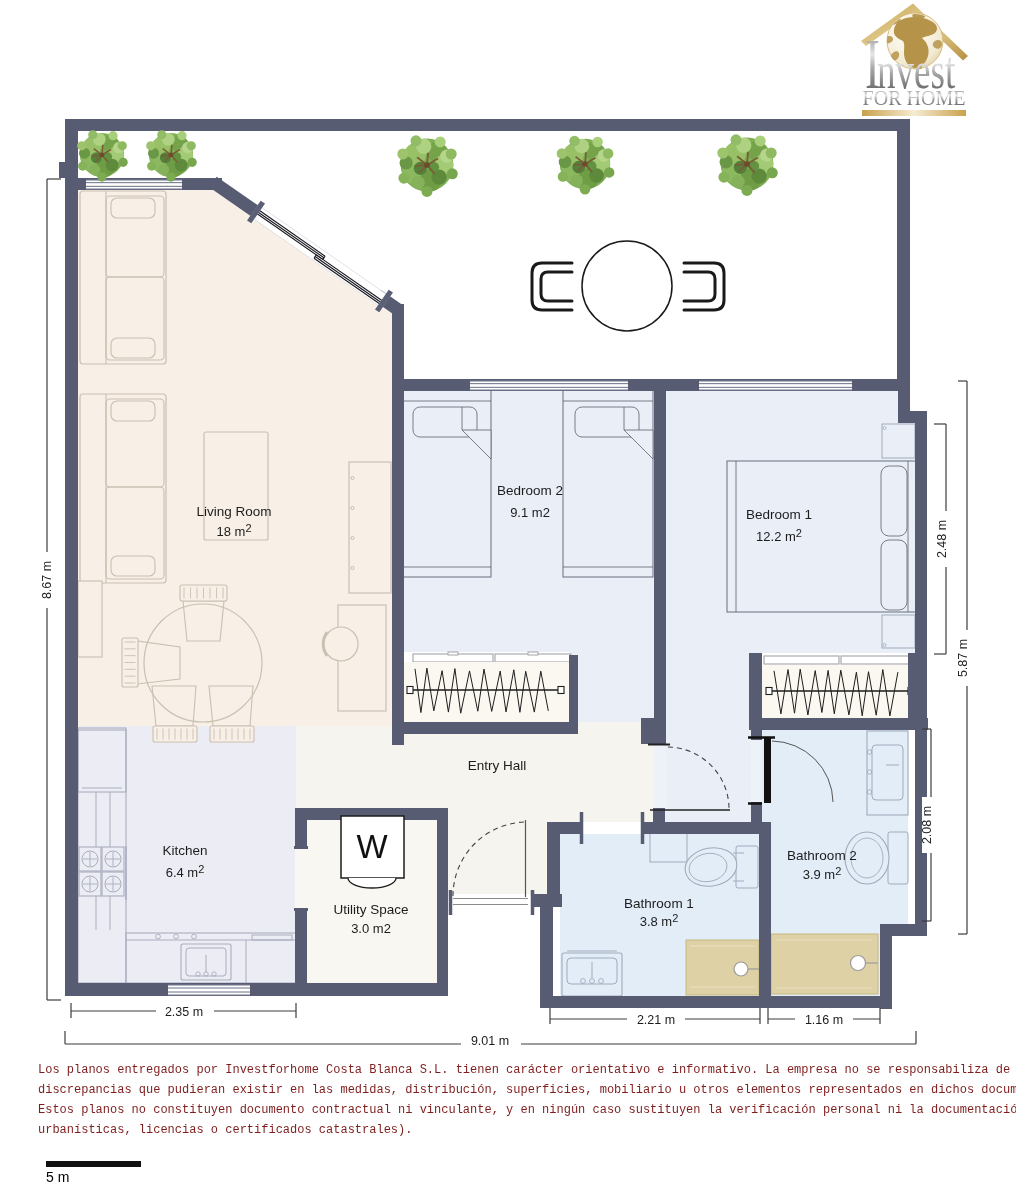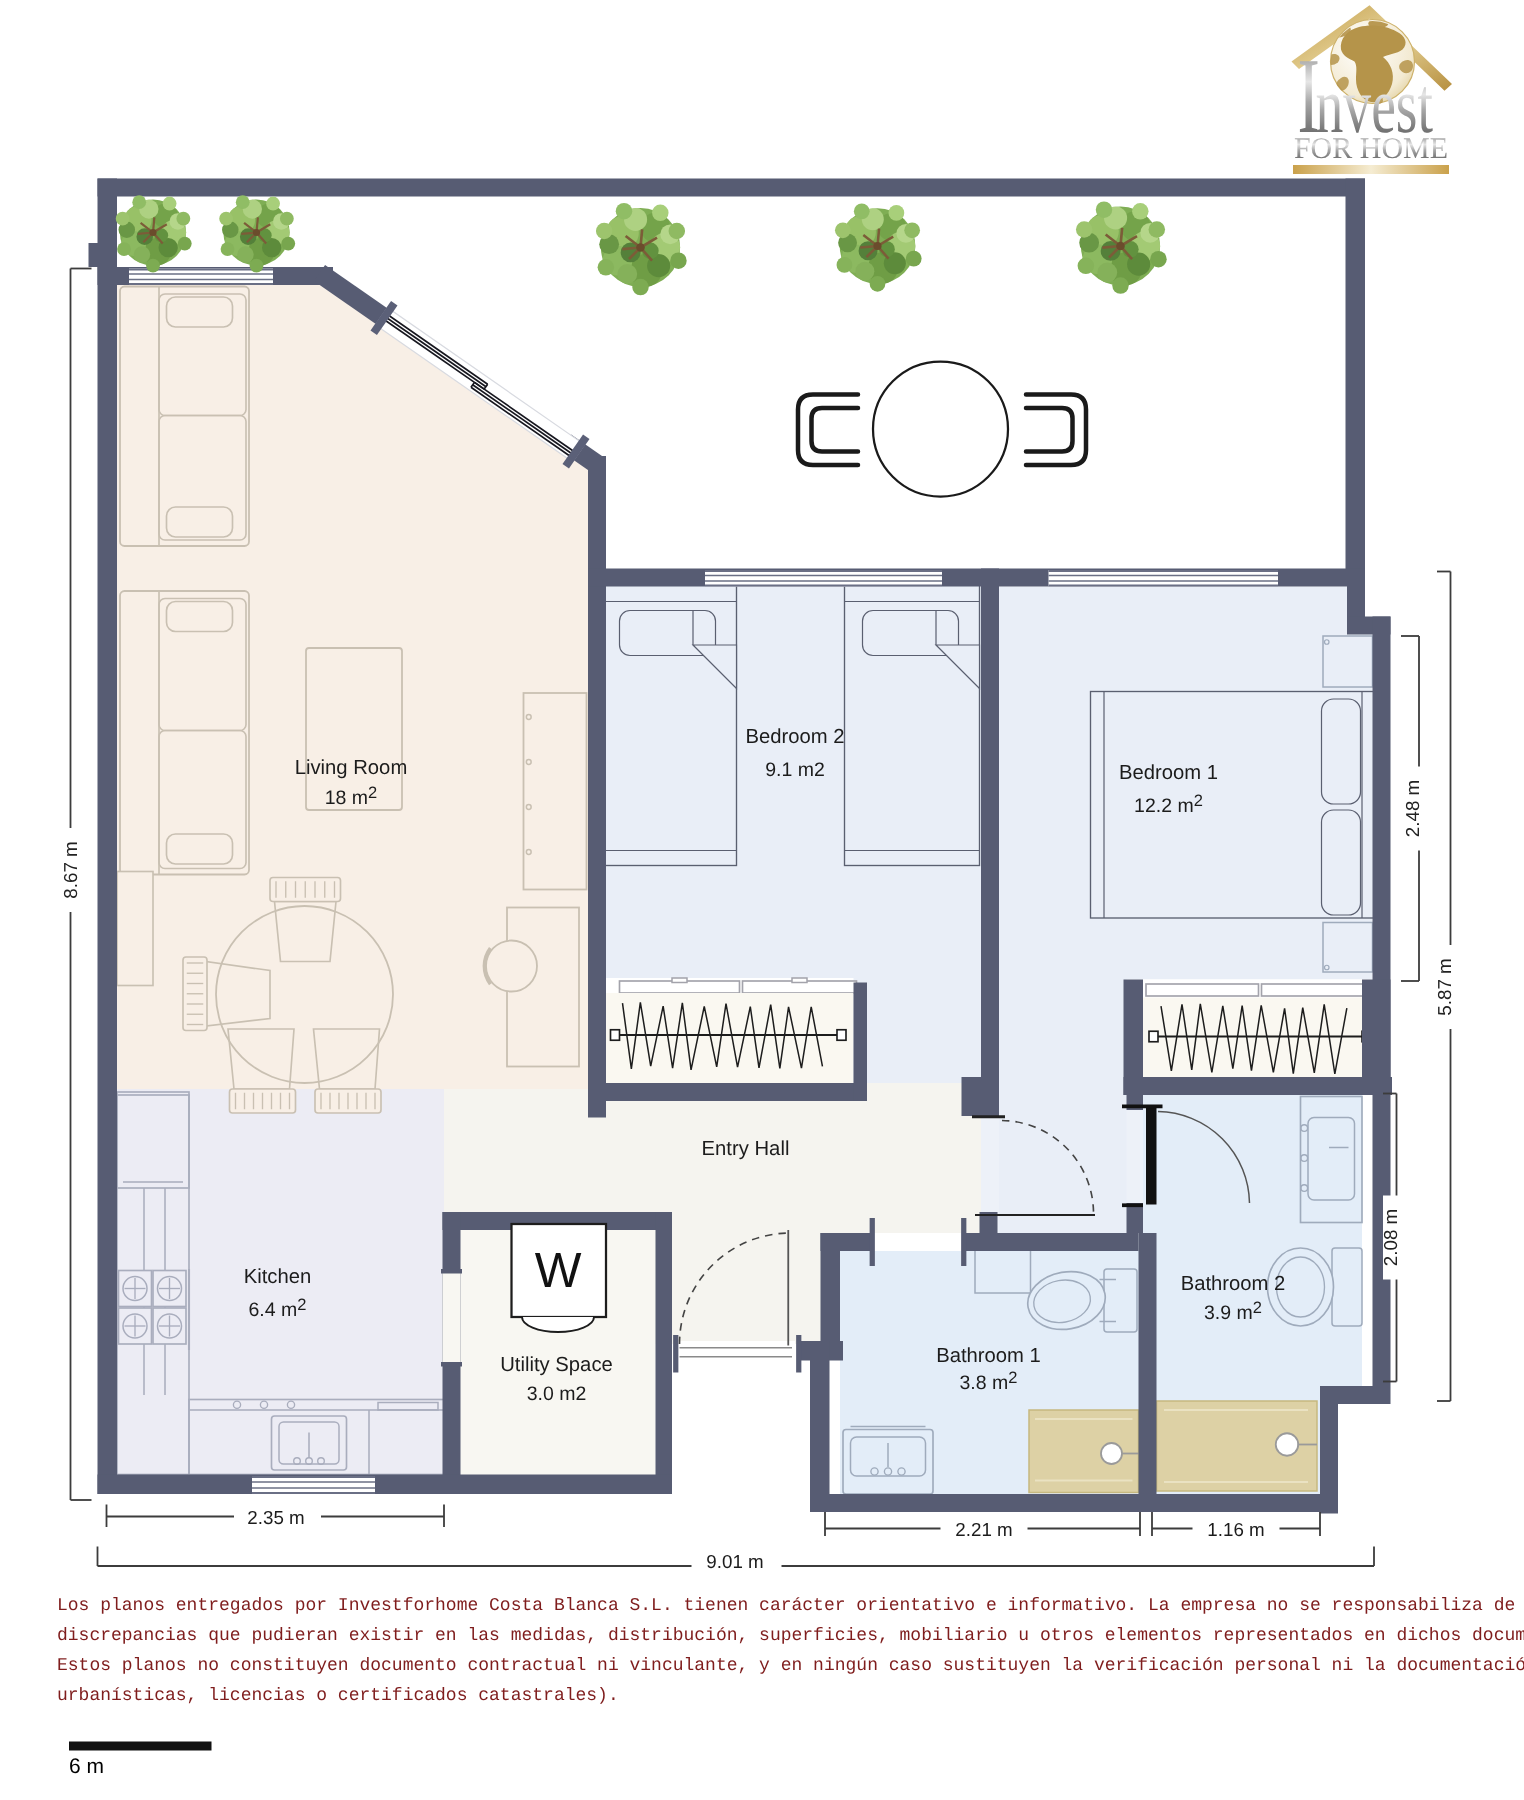--- a/index.html
+++ b/index.html
@@ -410,12 +410,12 @@
 <path d="M894,52 C897,50 900,52 899,56 C898,60 894,62 892,59 C890,56 891,54 894,52 Z" opacity="0.85"></path>
 <path d="M917,66 C919,64 922,65 922,67 C922,69 919,70 917,69 Z" opacity="0.8"></path>
 </g>
 <text transform="translate(865,88) scale(0.62,1)" font-size="72" font-family="Liberation Serif, serif" fill="url(#silver)">I</text>
 <text transform="translate(877,88) scale(0.70,1)" font-size="53" font-family="Liberation Serif, serif" fill="url(#silver)">nvest</text>
 <text x="914" y="105" font-size="20" font-family="Liberation Serif, serif" text-anchor="middle" fill="url(#silver)">FOR HOME</text>
 <rect x="862" y="110" width="104" height="6" fill="url(#goldbar)"></rect>
 </svg></div>
 <div class="foot">Los planos entregados por Investforhome Costa Blanca S.L. tienen carácter orientativo e informativo. La empresa no se responsabiliza de posibles errores, omisiones o<br>discrepancias que pudieran existir en las medidas, distribución, superficies, mobiliario u otros elementos representados en dichos documentos.<br>Estos planos no constituyen documento contractual ni vinculante, y en ningún caso sustituyen la verificación personal ni la documentación técnica oficial (escrituras, cédulas<br>urbanísticas, licencias o certificados catastrales).</div>
 <div class="sb"></div>
-<div class="sbt">6 m</div>
+<div class="sbt">5 m</div>
 </body></html>

